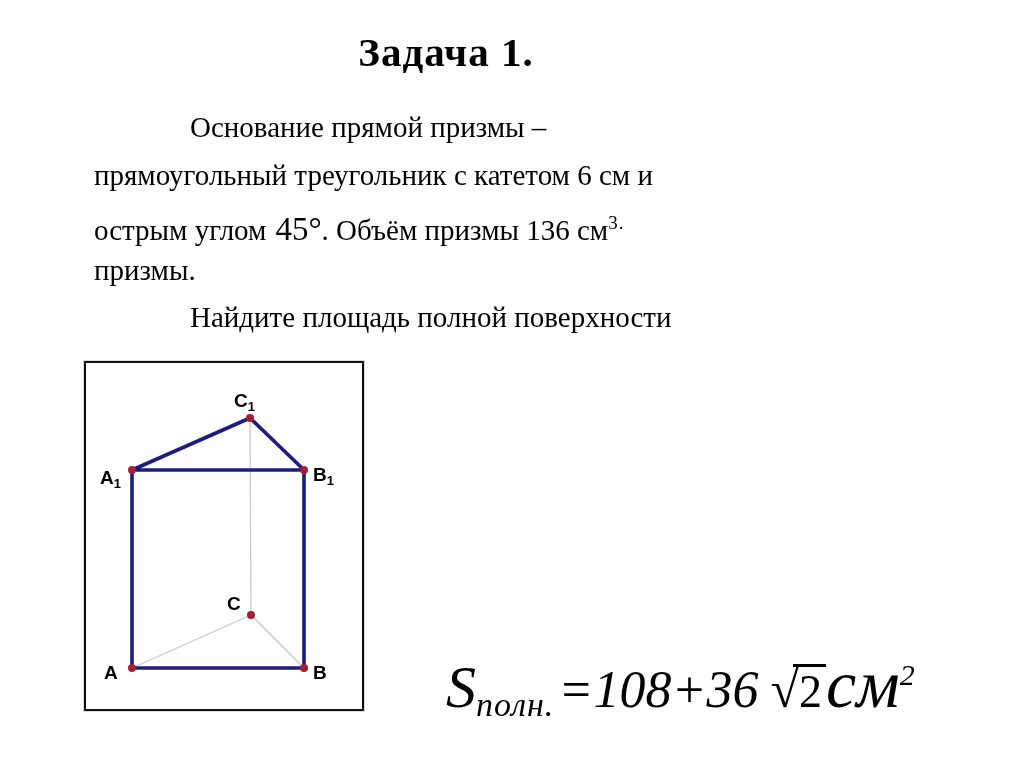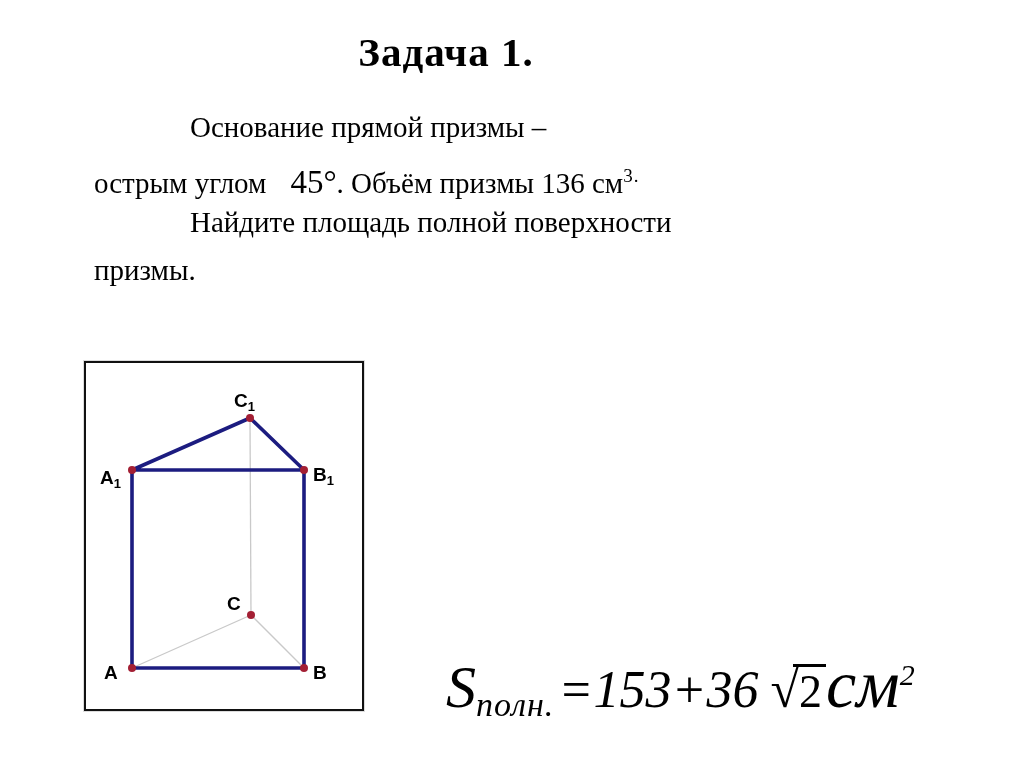--- a/index.html
+++ b/index.html
@@ -27,21 +27,21 @@
     position: absolute;
     left: 94px;
     top: 104px;
     width: 840px;
     font-size: 29px;
     line-height: 47.5px;
     white-space: nowrap;
   }
   .line { height: 47.5px; }
   .indent { padding-left: 96px; }
-  .angle { font-size: 33px; margin-left: 24px; }
+  .angle { font-size: 33px; margin-left: 9px; }
   .deg { font-size: 33px; }
   .sup3 { font-size: 19px; vertical-align: 11px; letter-spacing: 1px; }
 
   .diagram {
     position: absolute;
     left: 84px;
     top: 361px;
     width: 276px;
     height: 346px;
     border: 2px solid #111111;
@@ -84,23 +84,24 @@
 </style>
 </head>
 <body>
 
 <div class="slide">
 
   <div class="title">Задача 1.</div>
 
   <div class="textblock">
     <div class="line indent">Основание прямой призмы –</div>
+    <div class="line">прямоугольный треугольник с катетом 6 см и</div>
     <div class="line"><span>острым углом</span><span class="angle">45</span><span class="deg">°</span><span>. Объём призмы 136 см</span><span class="sup3">3.</span></div>
+    <div class="line">призмы.</div>
     <div class="line indent">Найдите площадь полной поверхности</div>
-    <div class="line">призмы.</div>
   </div>
 
   <div class="diagram">
     <svg width="276" height="346" viewBox="0 0 276 346">
 
       <line x1="46" y1="305" x2="165" y2="252" stroke="#c9c9c9" stroke-width="1.3"></line>
       <line x1="218" y1="305" x2="165" y2="252" stroke="#c9c9c9" stroke-width="1.3"></line>
       <line x1="165" y1="252" x2="164" y2="55" stroke="#c9c9c9" stroke-width="1.3"></line>
 
       <polygon points="46,107 164,55 218,107" fill="none" stroke="#1c1c80" stroke-width="3.6" stroke-linejoin="round"></polygon>
@@ -115,15 +116,15 @@
 
       <text class="vlabel" x="18" y="316"><tspan>A</tspan></text>
       <text class="vlabel" x="227" y="316"><tspan>B</tspan></text>
       <text class="vlabel" x="141" y="247"><tspan>C</tspan></text>
       <text class="vlabel" x="14" y="121"><tspan>A</tspan><tspan class="vsub" dy="4">1</tspan></text>
       <text class="vlabel" x="227" y="118"><tspan>B</tspan><tspan class="vsub" dy="4">1</tspan></text>
       <text class="vlabel" x="148" y="44"><tspan>C</tspan><tspan class="vsub" dy="4">1</tspan></text>
     </svg>
   </div>
 
-  <div class="formula"><span class="f-sym">S</span><span class="f-sub">полн.</span><span class="f-main">=153+36</span><span class="f-sqrt"><span class="f-rad">√</span><span class="f-radicand">2</span></span><span class="f-unit">см</span><span class="f-exp">2</span></div>
+  <div class="formula"><span class="f-sym">S</span><span class="f-sub">полн.</span><span class="f-main">=108+36</span><span class="f-sqrt"><span class="f-rad">√</span><span class="f-radicand">2</span></span><span class="f-unit">см</span><span class="f-exp">2</span></div>
 
 </div>
 
 </body></html>

